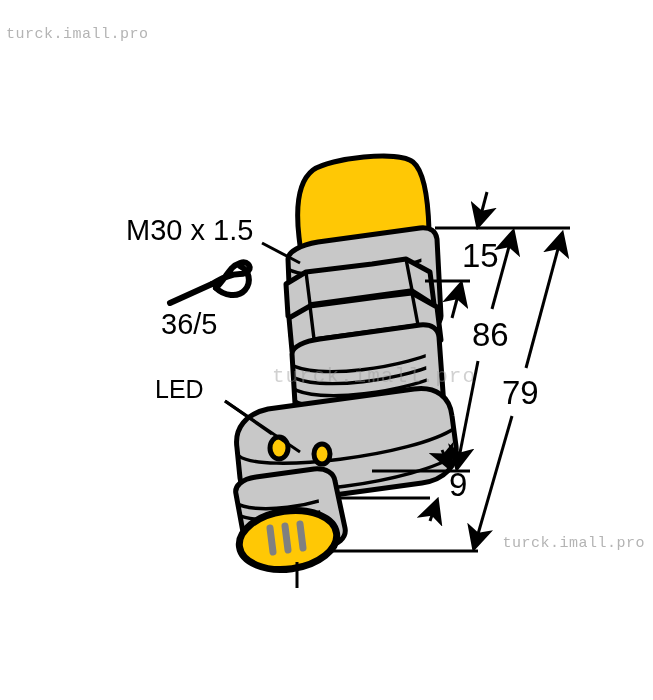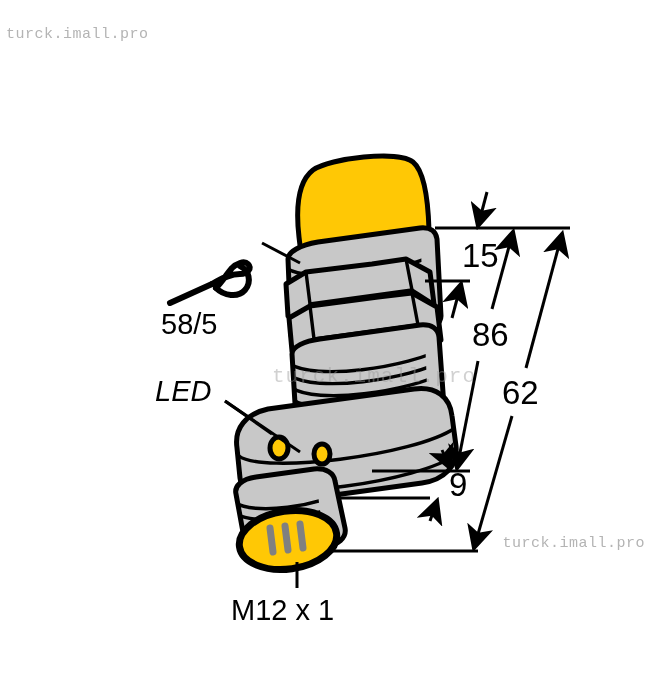--- a/index.html
+++ b/index.html
@@ -44,21 +44,21 @@
   .dim-label, .call-label {
     position: absolute;
     color: #000000;
     white-space: nowrap;
     user-select: none;
   }
   .dim-label { font-size: 33px; }
   .call-label { font-size: 29px; }
   .lbl-m30  { left: 126px; top: 198px; font-size: 29px; }
   .lbl-tool { left: 161px; top: 292px; font-size: 29px; }
-  .lbl-led  { left: 155px; top: 359px; font-size: 29px; font-style: italic; }
+  .lbl-led  { left: 155px; top: 359px; font-size: 25px; }
   .lbl-m12  { left: 231px; top: 578px; font-size: 29px; }
   .lbl-15   { left: 462px; top: 221px; }
   .lbl-46   { left: 472px; top: 300px; }
   .lbl-62   { left: 502px; top: 358px; }
   .lbl-9    { left: 449px; top: 450px; }
 </style>
 </head>
 <body>
 
 <div id="stage">
@@ -235,30 +235,30 @@
         <line x1="512" y1="400" x2="474" y2="532"></line>
       </g>
 
       <g stroke="#000" stroke-width="3" fill="none" marker-end="url(#arrHead)">
         <line x1="442" y1="434" x2="450" y2="452"></line>
         <line x1="430" y1="505" x2="437" y2="485"></line>
       </g>
     </g>
   </svg>
 
-
-  <div class="call-label lbl-tool">58/5</div>
+  <div class="call-label lbl-m30">M30 x 1.5</div>
+
+  <div class="call-label lbl-tool">36/5</div>
 
   <div class="call-label lbl-led">LED</div>
 
-  <div class="call-label lbl-m12">M12 x 1</div>
 
   <div class="dim-label lbl-15">15</div>
 
   <div class="dim-label lbl-46">86</div>
 
-  <div class="dim-label lbl-62">62</div>
+  <div class="dim-label lbl-62">79</div>
 
   <div class="dim-label lbl-9">9</div>
 
   <div class="watermark wm-br">turck.imall.pro</div>
 
 </div>
 
 </body></html>

